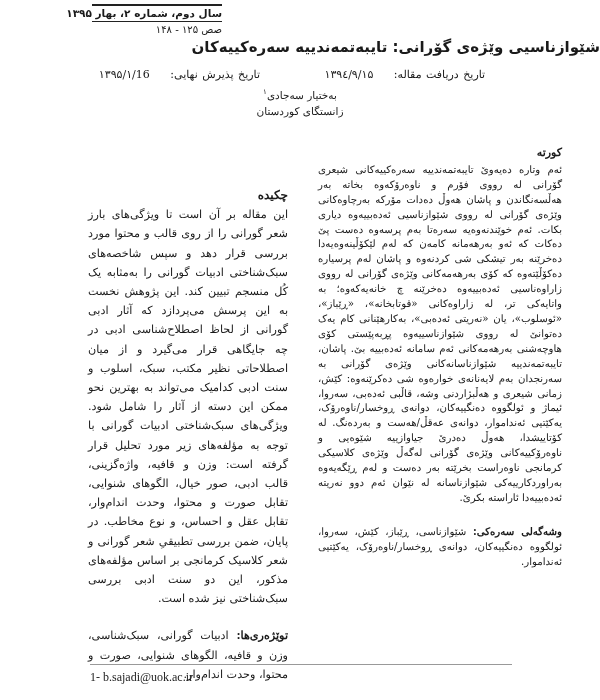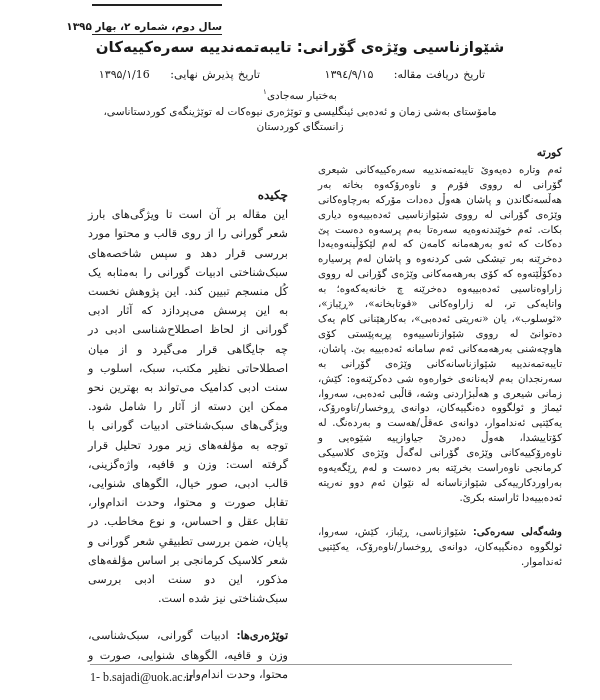--- a/index.html
+++ b/index.html
@@ -7,27 +7,27 @@
     width: 600px; height: 700px; overflow: hidden; position: relative;
     font-family: "DejaVu Serif", serif; color: #1a1a1a;
   }
   .journal-header {
     position: absolute; left: 92px; top: 0; width: 130px;
     direction: rtl; text-align: right;
   }
   .journal-header .topbar { height: 4px; border-bottom: 2px solid #222; }
   .journal-header .issue {
     font-family: "DejaVu Sans", sans-serif; font-weight: bold; font-size: 10.5px;
-    border-bottom: 1.5px solid #222; padding: 14px 0 2px; white-space: nowrap;
+    border-bottom: 1.5px solid #222; padding: 1px 0 2px; white-space: nowrap;
   }
   .journal-header .pages {
     font-family: "DejaVu Sans", sans-serif; font-size: 10px; padding-top: 2px; white-space: nowrap;
   }
   .title {
-    position: absolute; left: 0; right: 0; top: 38px; text-align: center;
+    position: absolute; left: 0; right: 0; top: 38px; text-align: right;
     direction: rtl; font-family: "DejaVu Sans", sans-serif; font-weight: bold; font-size: 15px;
   }
   .dates {
     position: absolute; left: 0; right: 0; top: 68px; direction: rtl;
     text-align: center; font-size: 11px; word-spacing: 1px;
   }
   .dates span { margin: 0 22px; }
   .author { position: absolute; left: 0; right: 0; top: 88px; text-align: center; direction: rtl; font-size: 10.5px; }
   .affil { position: absolute; left: 0; right: 0; top: 104px; text-align: center; direction: rtl; font-size: 10.5px; line-height: 15px; }
   .col {
@@ -44,41 +44,41 @@
   .footnote-rule { position: absolute; left: 90px; width: 422px; top: 664px; border-top: 1px solid #999; }
   .footnote { position: absolute; left: 90px; top: 670px; font-family: "Liberation Serif", serif; font-size: 12px; color: #222; }
   sup { font-size: 7px; }
 </style>
 </head>
 <body>
 
 <div class="journal-header">
   <div class="topbar"></div>
   <div class="issue">سال دوم، شماره ۲، بهار ۱۳۹۵</div>
+  <div class="pages">صص ۱۲۵ - ۱۴۸</div>
 </div>
 
 <div class="title">شێوازناسیی وێژەی گۆرانی: تایبەتمەندییە سەرەکییەکان</div>
 
 <div class="dates">
   <span>
     <span style="margin:16px">تاریخ دریافت مقاله:</span>
     <span style="margin:0">۱۳۹٤/۹/۱۵</span>
   </span>
   <span>
     <span style="margin:16px">تاریخ پذیرش نهایی:</span>
     <span style="margin:0">۱۳۹۵/۱/16</span>
   </span>
 </div>
 
 <div class="author">
   <span>بەختیار سەجادی</span><sup>۱</sup>
 </div>
 
 <div class="affil">
-  <div>مامۆستای بەشی زمان و ئەدەبی ئینگلیسی و توێژەری نیوەکات لە توێژینگەی کوردستاناسی،</div>
   <div>زانستگای کوردستان</div>
 </div>
 
 <div class="col col-right">
   <h2>کورتە</h2>
   <p>ئەم وتارە دەیەوێ تایبەتمەندییە سەرەکییەکانی شیعری گۆرانی لە رووی فۆرم و ناوەرۆکەوە بخاتە بەر هەڵسەنگاندن و پاشان هەوڵ دەدات مۆرکە بەرچاوەکانی وێژەی گۆرانی لە رووی شێوازناسیی ئەدەبییەوە دیاری بکات. ئەم خوێندنەوەیە سەرەتا بەم پرسەوە دەست پێ دەکات کە ئەو بەرهەمانە کامەن کە لەم لێکۆڵینەوەیەدا دەخرێنە بەر تیشکی شی کردنەوە و پاشان لەم پرسیارە دەکۆڵێتەوە کە کۆی بەرهەمەکانی وێژەی گۆرانی لە رووی زاراوەناسیی ئەدەبییەوە دەخرێنە چ خانەیەکەوە؛ بە واتایەکی تر، لە زاراوەکانی «قوتابخانە»، «ڕێباز»، «ئوسلوب»، یان «نەریتی ئەدەبی»، بەکارهێنانی کام یەک دەتوانێ لە رووی شێوازناسییەوە پڕبەپێستی کۆی هاوچەشنی بەرهەمەکانی ئەم سامانە ئەدەبییە بێ. پاشان، تایبەتمەندییە شێوازناسانەکانی وێژەی گۆرانی بە سەرنجدان بەم لایەنانەی خوارەوە شی دەکرێنەوە: کێش، زمانی شیعری و هەڵبژاردنی وشە، قاڵبی ئەدەبی، سەروا، ئیماژ و ئولگووە دەنگییەکان، دوانەی ڕوخسار/ناوەرۆک، یەکێتیی ئەنداموار، دوانەی عەقڵ/هەست و بەردەنگ. لە کۆتاییشدا، هەوڵ دەدرێ جیاوازییە شێوەیی و ناوەرۆکییەکانی وێژەی گۆرانی لەگەڵ وێژەی کلاسیکی کرمانجی ناوەراست بخرێتە بەر دەست و لەم ڕێگەیەوە بەراوردکارییەکی شێوازناسانە لە نێوان ئەم دوو نەریتە ئەدەبییەدا ئاراستە بکرێ.</p>
   <p class="keywords">
     <span class="kw-label">وشەگەلی سەرەکی:</span>
     <span>شێوازناسی، ڕێباز، کێش، سەروا، ئولگووە دەنگییەکان، دوانەی ڕوخسار/ناوەرۆک، یەکێتیی ئەنداموار.</span>
   </p>

